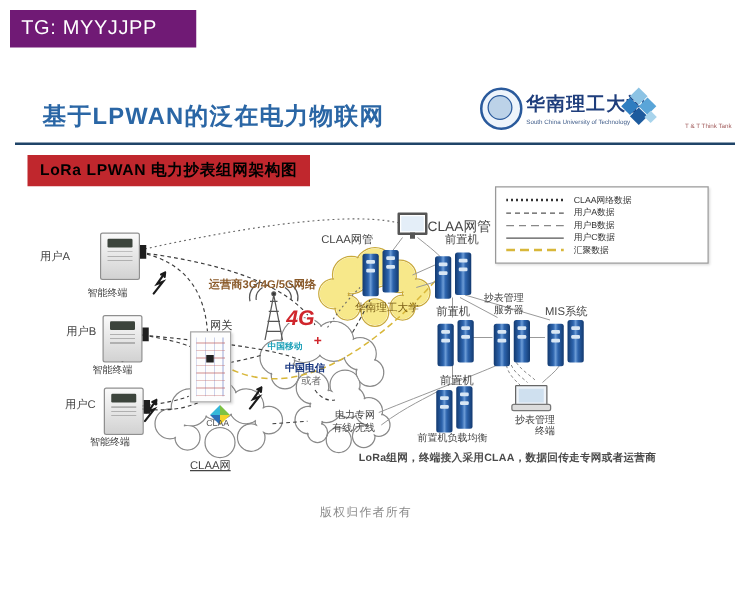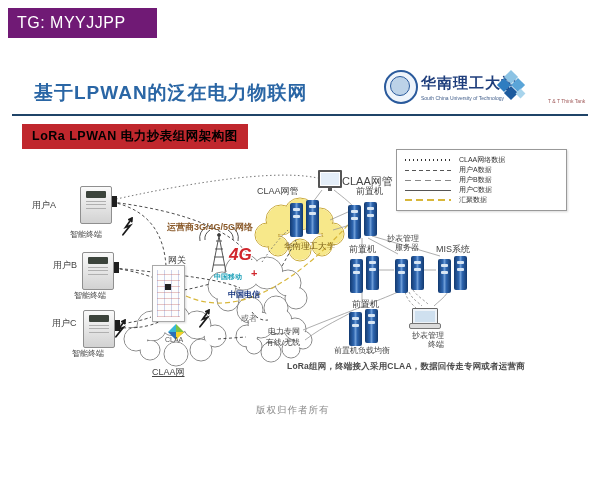--- a/index.html
+++ b/index.html
@@ -325,21 +325,21 @@
   <div class="abs gateway">
       <div class="pcb"></div>
       <div class="chip"></div>
     </div>
 
   <div class="abs lbl" style="left:167px;top:221px;color:#8a5a2a;font-weight:bold;">运营商3G/4G/5G网络</div>
   <div class="abs t4g">4G</div>
   <div class="abs" style="left:214px;top:272px;font-size:7px;font-weight:bold;color:#1ba0b8;">中国移动</div>
   <div class="abs" style="left:251px;top:267px;font-size:11px;font-weight:bold;color:#d0262c;">+</div>
   <div class="abs" style="left:228px;top:289px;font-size:8px;font-weight:bold;color:#16357f;">中国电信</div>
-  <div class="abs lbl-sm" style="left:241px;top:313px;color:#666;text-align:center;">或者</div>
+  <div class="abs lbl-sm" style="left:241px;top:299px;color:#666;text-align:center;">或者</div>
 
   <div class="abs" style="left:165px;top:336px;font-size:7px;color:#555;">CLAA</div>
   <div class="abs lbl" style="left:152px;top:366px;text-decoration:underline;">CLAA网</div>
 
   <div class="abs lbl-sm lbl-c" style="left:252px;top:326px;width:48px;">电力专网</div>
   <div class="abs lbl-sm lbl-c" style="left:252px;top:337px;width:48px;">有线/无线</div>
 
   <div class="abs lbl" style="left:257px;top:185px;">CLAA网管</div>
   <div class="abs srv-pair" style="left:290px;top:200px;">
       <div class="server"></div>

